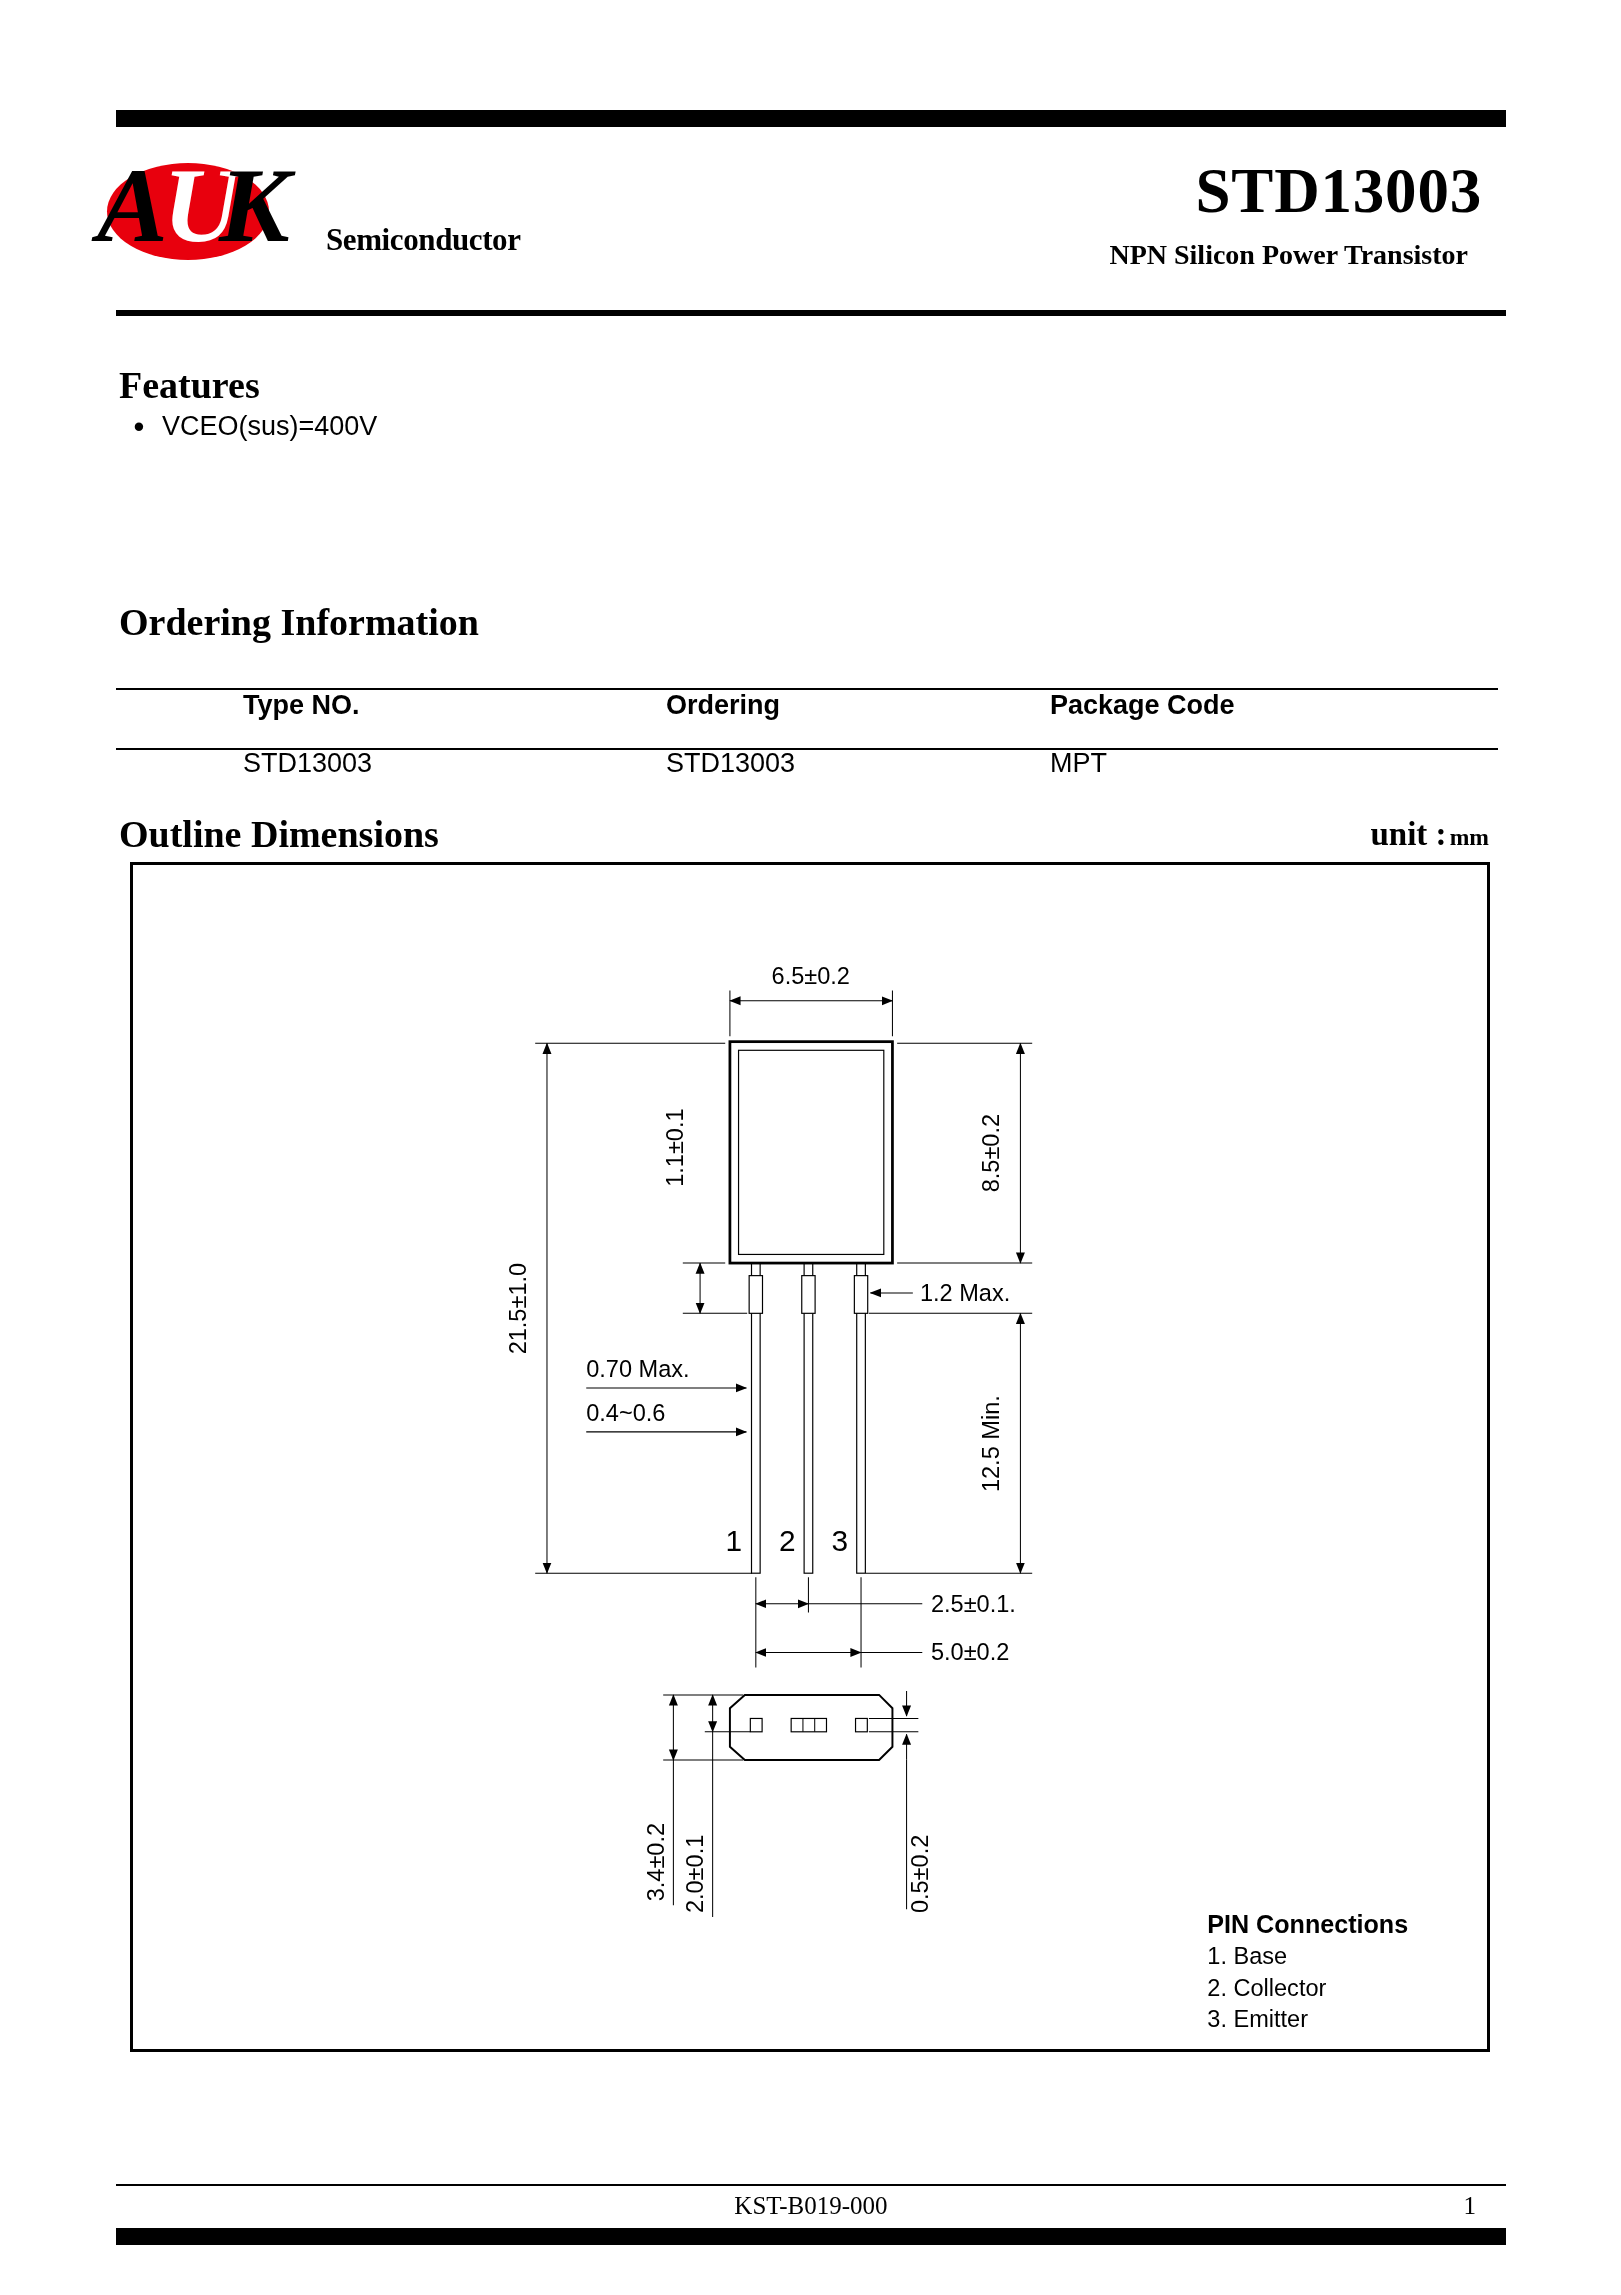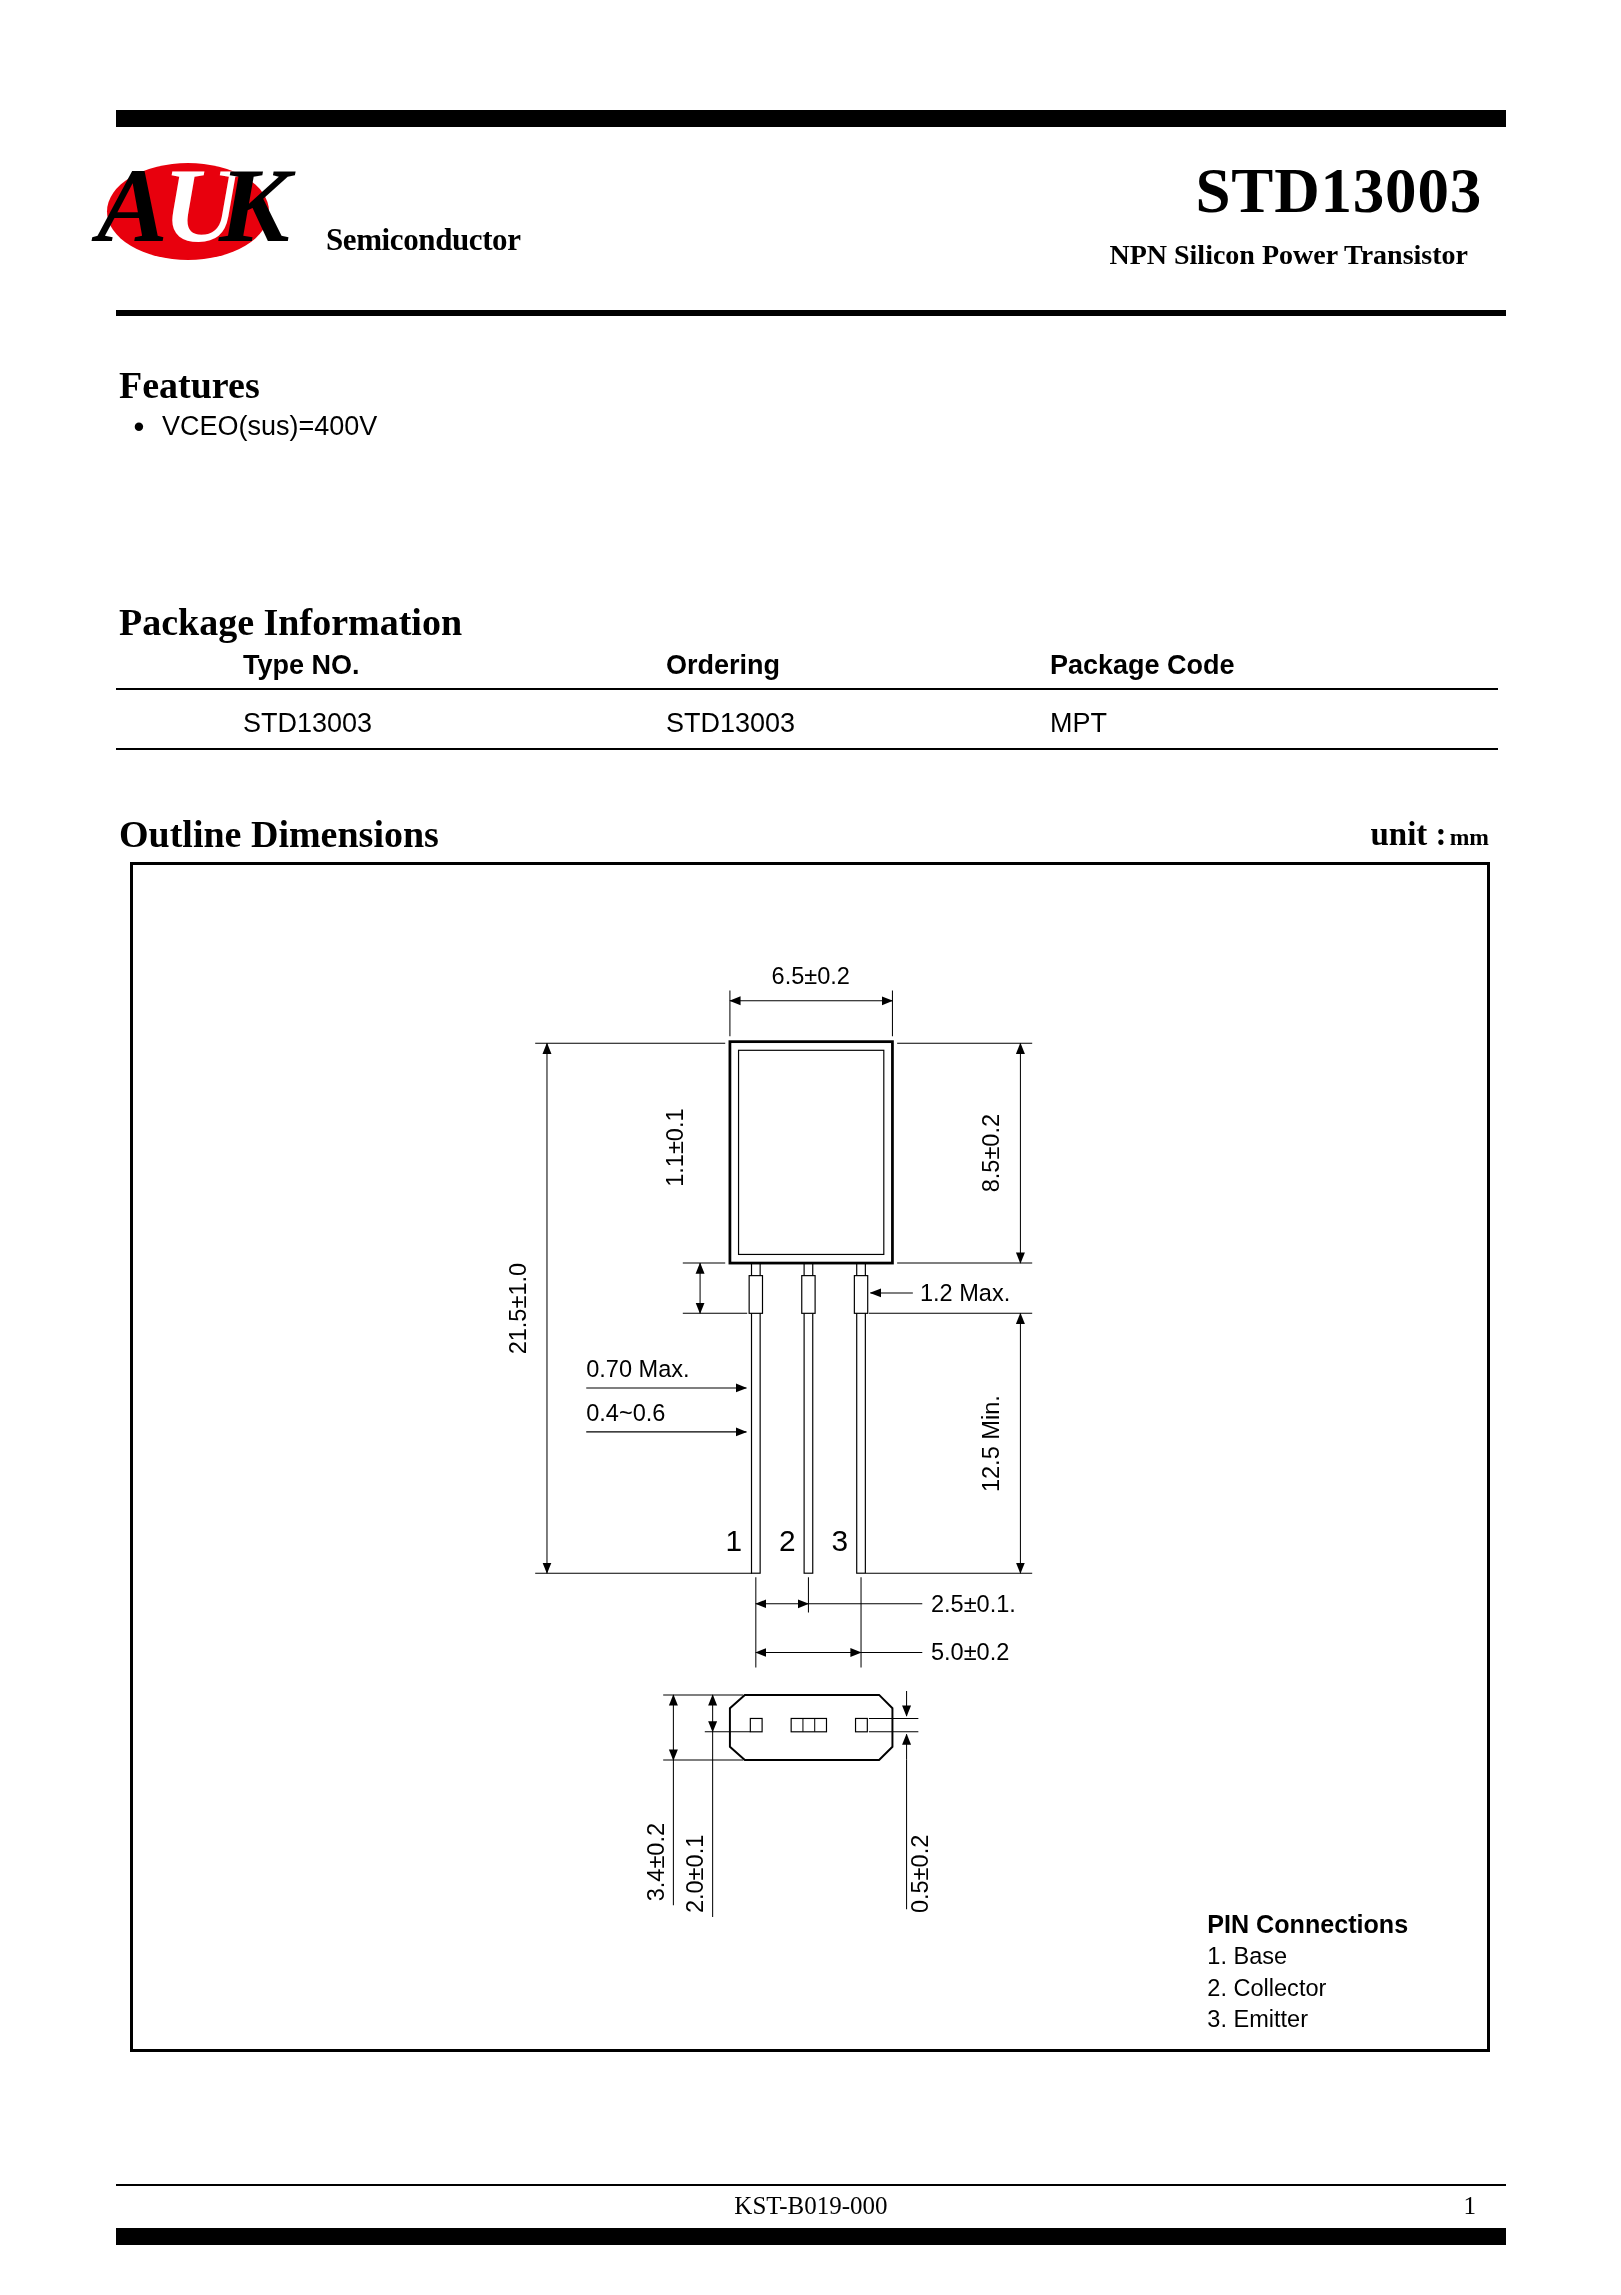--- a/index.html
+++ b/index.html
@@ -37,21 +37,21 @@
   .unit-wrap { position: absolute; right: 133px; top: 816px; font-family: "Liberation Serif", serif; }
   .unit-label { font: 700 33px "Liberation Serif", serif; }
   .unit-value { font: 700 23.6px "Liberation Serif", serif; }
 
   .features-list { position: absolute; left: 132px; top: 408px; list-style: none; }
   .features-list li { position: relative; padding-left: 30px;
     font: 27px/37px "Liberation Sans", sans-serif; }
   .features-list li::before { content: "\2022"; position: absolute; left: 1.6px; top: 0;
     font-size: 31px; }
 
-  .tbl-cell { position: absolute; font: 27px "Liberation Sans", sans-serif; }
+  .tbl-cell { position: absolute; font: 27px "Liberation Sans", sans-serif; margin-top: 40px; }
   .tbl-head { font-weight: 700; top: 650px; }
   .tbl-row  { top: 708px; }
   .col-type { left: 243px; }
   .col-marking { left: 666px; }
   .col-package { left: 1050px; }
   .tbl-line { position: absolute; left: 116px; width: 1382px; height: 2.4px; background: #000; }
   .tbl-line-1 { top: 688px; }
   .tbl-line-2 { top: 748px; }
 
   .outline-box { position: absolute; left: 130px; top: 862px; width: 1360px; height: 1190px;
@@ -95,21 +95,21 @@
   </header>
 
   <section>
     <h2 class="h-section h-features">Features</h2>
     <ul class="features-list">
       <li>VCEO(sus)=400V</li>
     </ul>
   </section>
 
   <section>
-    <h2 class="h-section h-ordering">Package Information</h2>
+    <h2 class="h-section h-ordering">Ordering Information</h2>
     <span class="tbl-cell tbl-head col-type">Type NO.</span>
     <span class="tbl-cell tbl-head col-marking">Ordering</span>
     <span class="tbl-cell tbl-head col-package">Package Code</span>
     <div class="tbl-line tbl-line-1"></div>
     <span class="tbl-cell tbl-row col-type">STD13003</span>
     <span class="tbl-cell tbl-row col-marking">STD13003</span>
     <span class="tbl-cell tbl-row col-package">MPT</span>
     <div class="tbl-line tbl-line-2"></div>
   </section>
 

